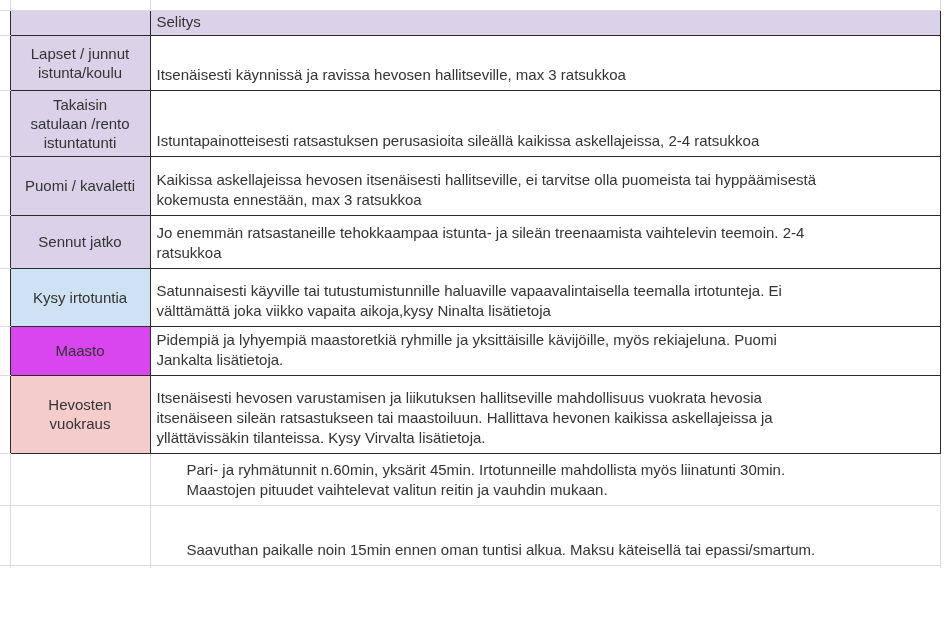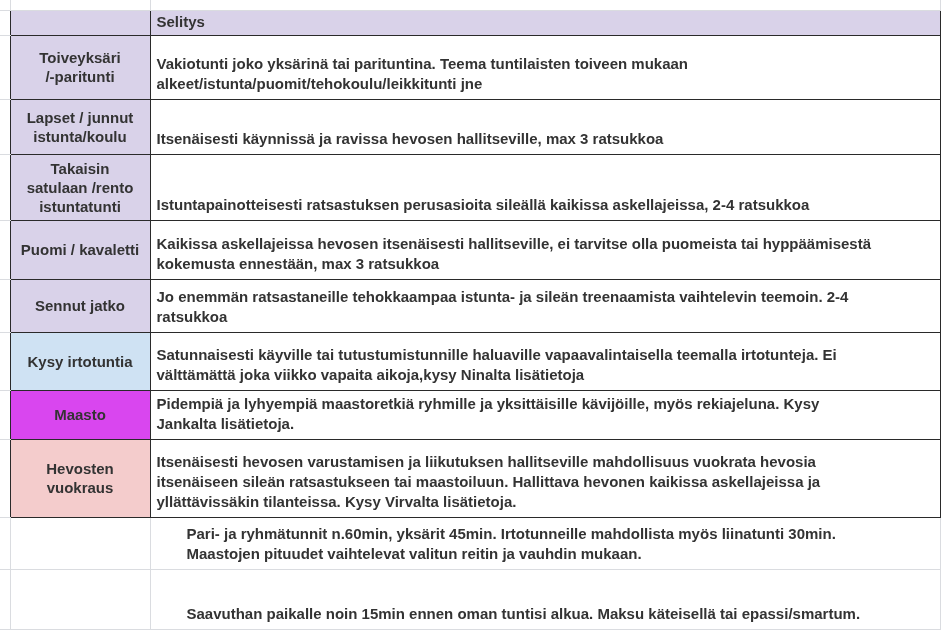--- a/index.html
+++ b/index.html
@@ -7,21 +7,21 @@
   body {
     width: 948px; height: 630px; overflow: hidden;
     font-family: "Liberation Sans", sans-serif;
     color: #333333;
   }
   table.sheet {
     border-collapse: collapse;
     table-layout: fixed;
     width: 948px;
   }
-  td { overflow: hidden; font-weight: bold; }
+  td { overflow: hidden; }
   
   td.m { background: #ffffff; }
   td.ml { border-bottom: 1px solid #dadce0; }
   td.gl { border-left: 1px solid #dadce0; }
   td.glr { border-right: 1px solid #dadce0; }
   
   tr.b td.label, tr.b td.desc { border: 1.5px solid #2a2a2a; }
   
   tr.plain td.label, tr.plain td.desc { border: 1px solid #dadce0; padding-left: 36px; }
   td.label {
@@ -61,28 +61,20 @@
       <td class="m ml gl"></td>
       <td class="m ml gl glr"></td>
       <td class="m"></td>
     </tr>
     <tr class="b header" style="height: 23px;">
     <td class="m ml"></td>
     <td class="label" style="background: rgb(217, 210, 233);"></td>
     <td class="desc" style="background: rgb(217, 210, 233);">Selitys</td>
     <td class="m"></td>
   </tr>
-      <tr class="b" style="height: 64px;">
-    <td class="m ml"></td>
-    <td class="label" style="background: rgb(217, 210, 233);">Toiveyksäri
-/-paritunti</td>
-    <td class="desc">Vakiotunti joko yksärinä tai parituntina. Teema tuntilaisten toiveen mukaan
-alkeet/istunta/puomit/tehokoulu/leikkitunti jne</td>
-    <td class="m"></td>
-  </tr>
       <tr class="b" style="height: 55px; margin-top: 24px;">
     <td class="m ml"></td>
     <td class="label" style="background: rgb(217, 210, 233);">Lapset / junnut
 istunta/koulu</td>
     <td class="desc">Itsenäisesti käynnissä ja ravissa hevosen hallitseville, max 3 ratsukkoa</td>
     <td class="m"></td>
   </tr>
       <tr class="b" style="height: 66px;">
     <td class="m ml"></td>
     <td class="label" style="background: rgb(217, 210, 233);">Takaisin
@@ -108,21 +100,21 @@
       <tr class="b" style="height: 58px;">
     <td class="m ml"></td>
     <td class="label" style="background: rgb(207, 226, 243);">Kysy irtotuntia</td>
     <td class="desc">Satunnaisesti käyville tai tutustumistunnille haluaville vapaavalintaisella teemalla irtotunteja. Ei
 välttämättä joka viikko vapaita aikoja,kysy Ninalta lisätietoja</td>
     <td class="m"></td>
   </tr>
       <tr class="b" style="height: 49px;">
     <td class="m ml"></td>
     <td class="label" style="background: #d946ef;">Maasto</td>
-    <td class="desc">Pidempiä ja lyhyempiä maastoretkiä ryhmille ja yksittäisille kävijöille, myös rekiajeluna. Kysy
+    <td class="desc">Pidempiä ja lyhyempiä maastoretkiä ryhmille ja yksittäisille kävijöille, myös rekiajeluna. Puomi
 Jankalta lisätietoja.</td>
     <td class="m"></td>
   </tr>
       <tr class="b" style="height: 78px;">
     <td class="m ml"></td>
     <td class="label" style="background: rgb(244, 204, 204);">Hevosten
 vuokraus</td>
     <td class="desc">Itsenäisesti hevosen varustamisen ja liikutuksen hallitseville mahdollisuus vuokrata hevosia
 itsenäiseen sileän ratsastukseen tai maastoiluun. Hallittava hevonen kaikissa askellajeissa ja
 yllättävissäkin tilanteissa. Kysy Virvalta lisätietoja.</td>

